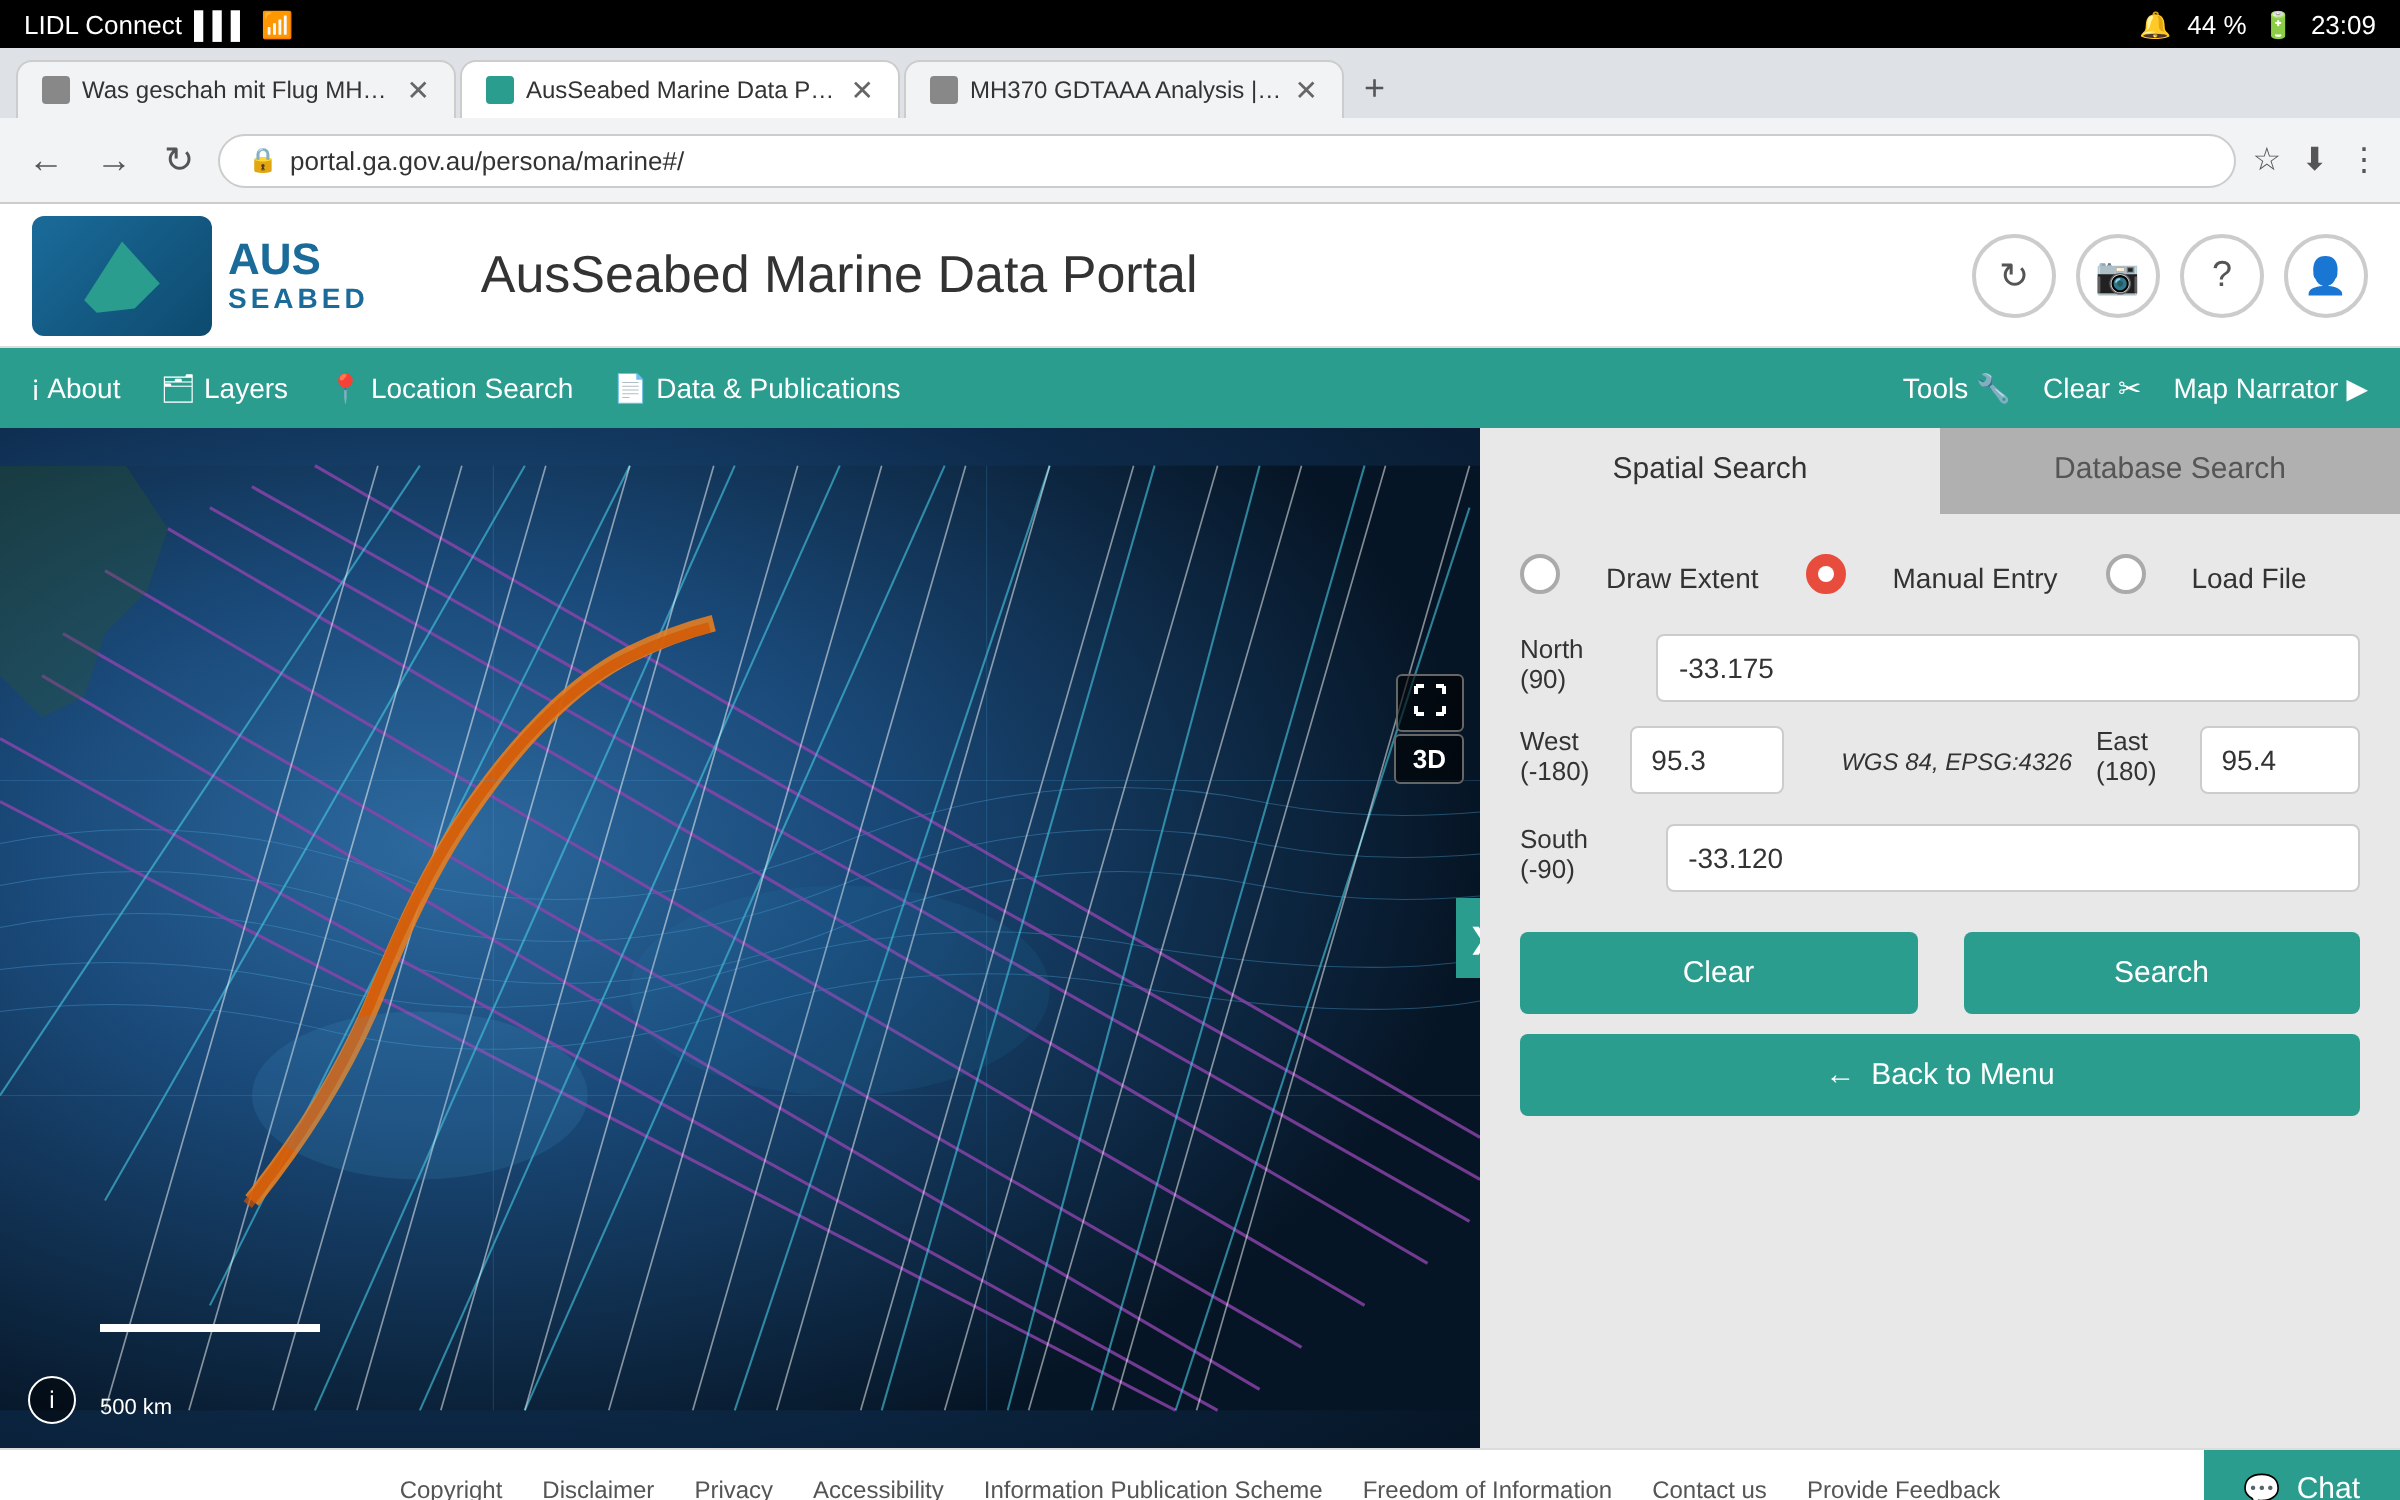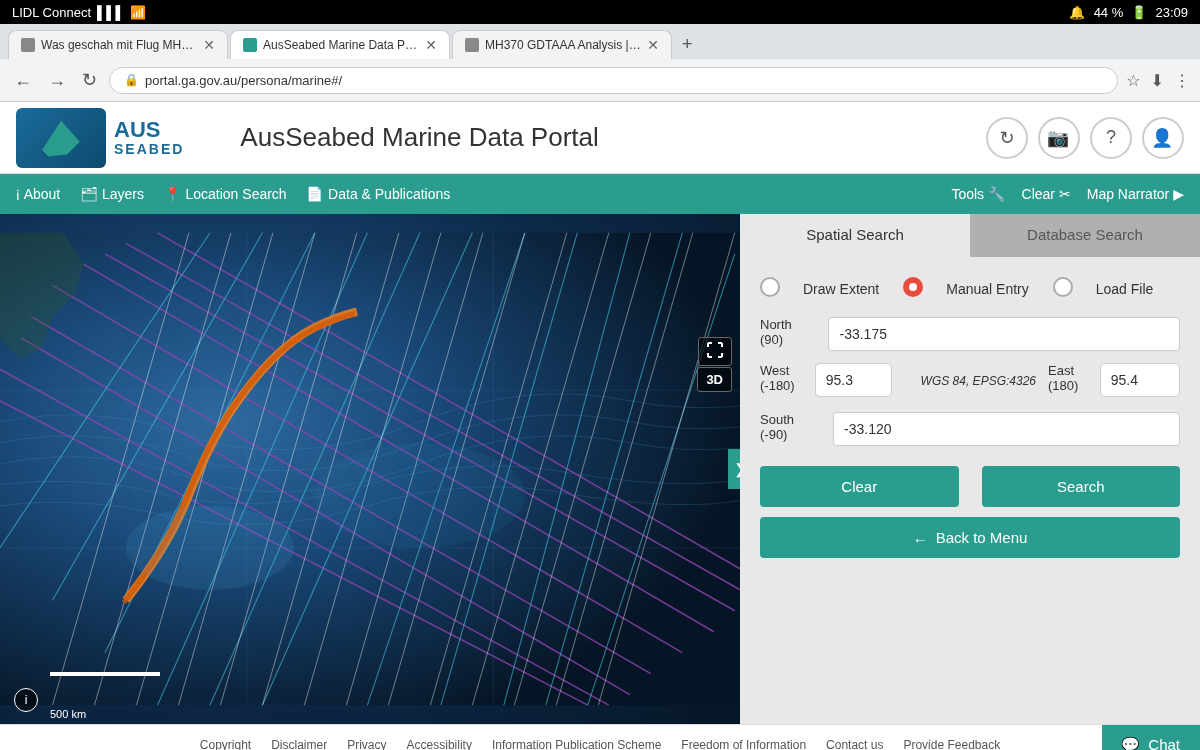--- a/index.html
+++ b/index.html
@@ -83,21 +83,21 @@
     .map-canvas {
       width: 100%; height: 100%;
       background: radial-gradient(ellipse at 30% 40%, #2d6a9f 0%, #1a4a7a 30%, #0d2a4a 60%, #061525 100%);
       position: relative;
     }
 
     
     .map-svg { position: absolute; top: 0; left: 0; width: 100%; height: 100%; }
 
     .map-scale {
-      position: absolute; bottom: 4px; left: 50px;
+      position: absolute; bottom: 14px; left: 50px;
       display: flex; flex-direction: column; align-items: flex-start; gap: 30px;
     }
     .map-scale-bar { width: 110px; height: 4px; background: #fff; border: 1px solid #fff; }
     .map-scale-text { color: #fff; font-size: 11px; margin-top: 2px; }
 
     .map-info-btn {
       position: absolute; bottom: 12px; left: 14px;
       background: rgba(0,0,0,0.5); color: #fff; border: 1px solid #fff;
       border-radius: 50%; width: 24px; height: 24px; display: flex; align-items: center; justify-content: center;
       font-size: 12px; cursor: pointer;

